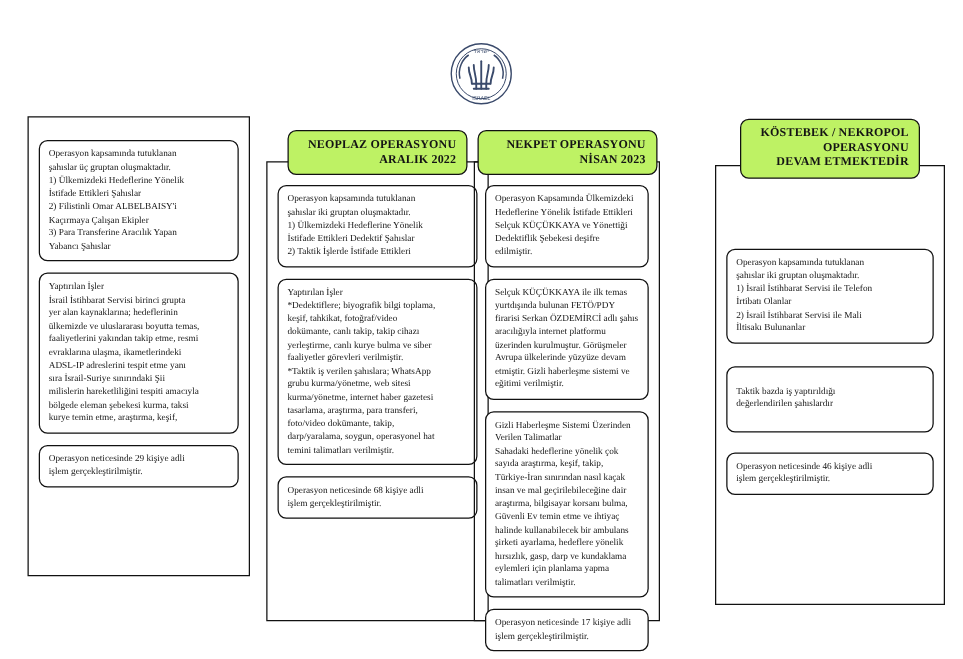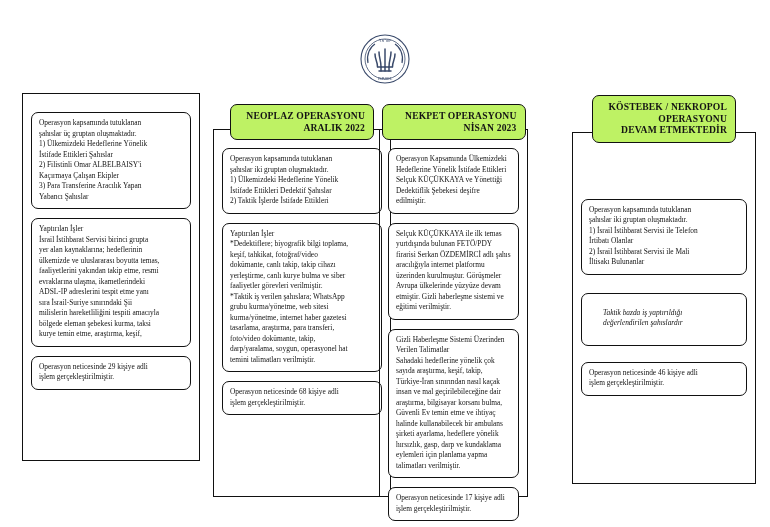--- a/index.html
+++ b/index.html
@@ -264,21 +264,21 @@
   </div>
   <div class="col-frame">
     <div class="card" style="margin-top:48px;">
       <span class="ln">Operasyon kapsamında tutuklanan</span>
       <span class="ln">şahıslar iki gruptan oluşmaktadır.</span>
       <span class="ln">1) İsrail İstihbarat Servisi ile Telefon</span>
       <span class="ln">İrtibatı Olanlar</span>
       <span class="ln">2) İsrail İstihbarat Servisi ile Mali</span>
       <span class="ln">İltisakı Bulunanlar</span>
     </div>
-    <div class="card" style="padding:14px 7px 16px 21px;margin-top:18px;font-style:italic;">
+    <div class="card" style="padding:14px 7px 16px 7px;margin-top:18px;">
       <span class="ln">Taktik bazda iş yaptırıldığı</span>
       <span class="ln">değerlendirilen şahıslardır</span>
     </div>
     <div class="card" style="margin-top:16px;">
       <span class="ln">Operasyon neticesinde 46 kişiye adli</span>
       <span class="ln">işlem gerçekleştirilmiştir.</span>
     </div>
   </div>
 </div>
 

